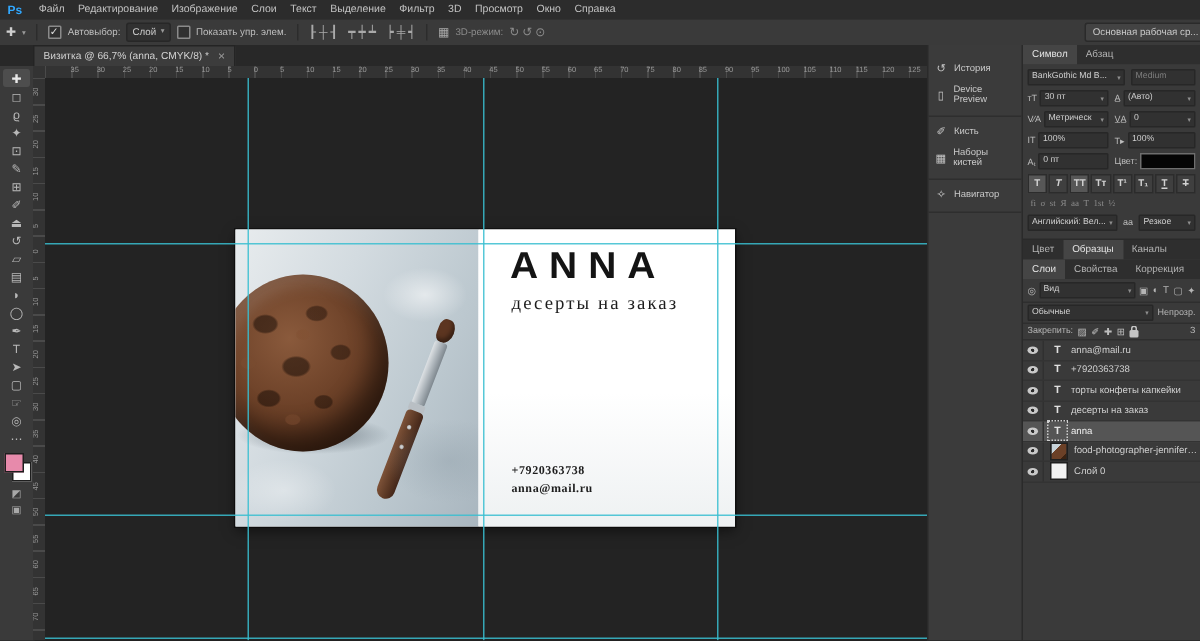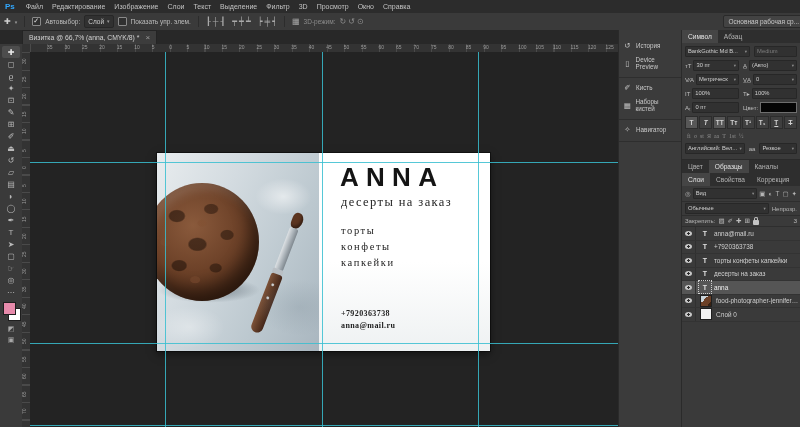--- a/index.html
+++ b/index.html
@@ -344,25 +344,20 @@
             <div class="bolster"></div>
             <div class="handle">
               <span class="rivet r1"></span>
               <span class="rivet r2"></span>
             </div>
           </div>
         </div>
         <div class="card-right">
           <div class="brand">ANNA</div>
           <div class="tagline">десерты на заказ</div>
-          <div class="services" id="cardServices">
-              <div>торты</div>
-              <div>конфеты</div>
-              <div>капкейки</div>
-            </div>
           <div class="contacts">
             <div>+7920363738</div>
             <div>anna@mail.ru</div>
           </div>
         </div>
       </div>
     <div class="guide-v" style="left: 135px;"></div>
         <div class="guide-v" style="left: 292px;"></div>
         <div class="guide-v" style="left: 448px;"></div>
         <div class="guide-h" style="top: 110px;"></div>

